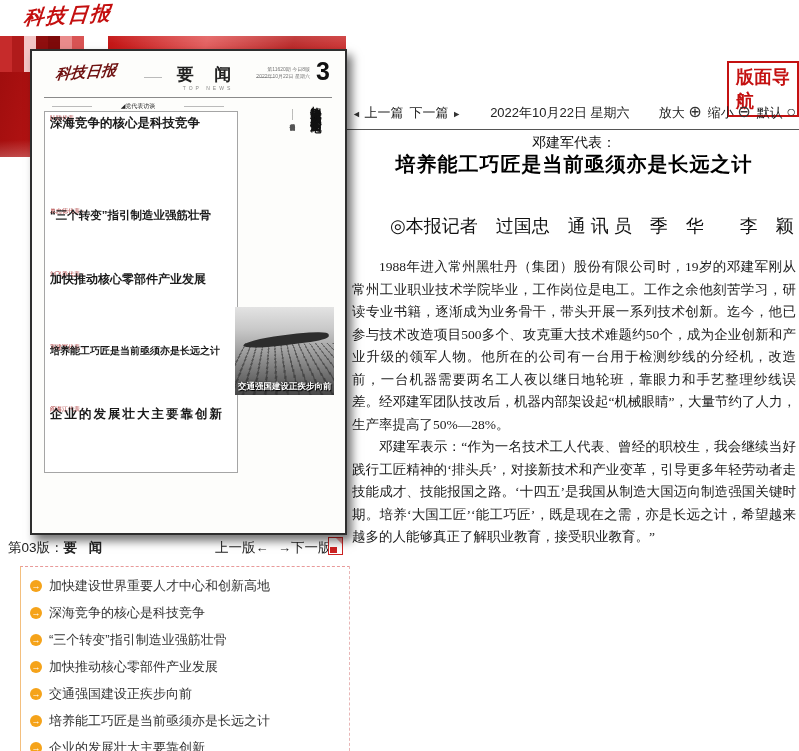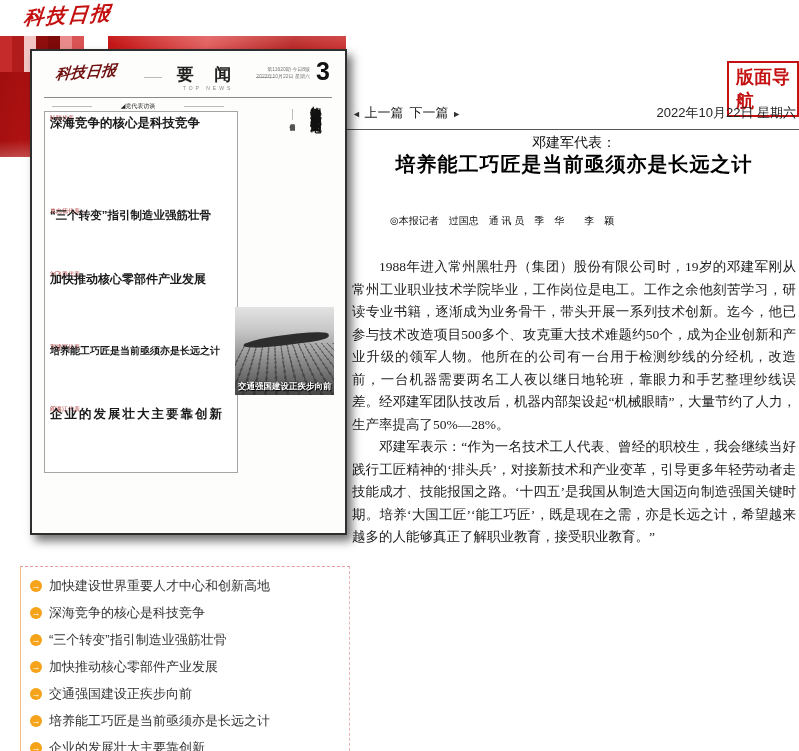--- a/index.html
+++ b/index.html
@@ -96,21 +96,21 @@
   .tb-group{display:flex;align-items:flex-start;gap:6px;}
   .tb-item{cursor:pointer;}
   .tri{font-size:9px;color:#333;}
   .zsym{font-size:16px;line-height:14px;color:#333;}
   #main-rule{position:absolute;left:347px;top:129px;width:452px;border-top:1px solid #555;}
   #art-kicker{position:absolute;left:352px;top:134px;width:444px;text-align:center;
     font-size:14px;color:#111;}
   #art-title{position:absolute;left:352px;top:151px;width:444px;text-align:center;
     font-size:20px;font-weight:bold;color:#000;letter-spacing:1px;}
   #art-byline{position:absolute;left:352px;top:214px;width:444px;padding-left:38px;
-    box-sizing:border-box;font-size:10px;color:#111;}
+    box-sizing:border-box;font-size:18px;color:#111;}
   #article-body{position:absolute;left:352px;top:256px;width:444px;font-size:13.5px;
     line-height:22.5px;color:#1a1a1a;text-align:justify;
     font-family:"Liberation Serif","DejaVu Serif",serif;}
   #article-body p{margin:0;text-indent:2em;}
 </style>
 </head>
 <body>
 
 <div id="page">
 
@@ -224,20 +224,32 @@
       </div>
 
     <div class="np-vtitle">加快建设世界重要人才中心和创新高地</div>
     <div class="np-vsub">——青年科研人员代表热议党的二十大报告</div>
 
     <div class="np-photo">
       <div class="np-caption">交通强国建设正疾步向前</div>
     </div>
   </div>
 
+  <div id="edition-bar">
+    <span class="ed-left">
+      <span>第03版：</span><span class="ed-sec">要 闻</span>
+    </span>
+    <span class="pg-nav" id="prev-page">
+      <span>上一版</span><span class="pg-arrow">←</span>
+    </span>
+    <span class="pg-nav" id="next-page">
+      <span class="pg-arrow">→</span><span>下一版</span>
+    </span>
+    <span class="pdf"></span>
+  </div>
 
   <div id="list-box">
       <div class="li">
         <span class="blt">→</span>
         <a class="lk">加快建设世界重要人才中心和创新高地</a>
       </div>
       <div class="li">
         <span class="blt">→</span>
         <a class="lk">深海竞争的核心是科技竞争</a>
       </div>
@@ -270,20 +282,31 @@
       <span class="tb-item">
         <span class="tri">◄</span>
         <span>上一篇</span>
       </span>
       <span class="tb-item">
         <span>下一篇</span>
         <span class="tri">►</span>
       </span>
     </span>
     <span>2022年10月22日 星期六</span>
+    <span class="tb-group">
+      <span class="tb-item">
+        <span>放大</span> <span class="zsym">⊕</span>
+      </span>
+      <span class="tb-item">
+        <span>缩小</span> <span class="zsym">⊖</span>
+      </span>
+      <span class="tb-item">
+        <span>默认</span> <span class="zsym">○</span>
+      </span>
+    </span>
   </div>
 
   <div id="main-rule"></div>
   <div id="art-kicker">邓建军代表：</div>
   <div id="art-title">培养能工巧匠是当前亟须亦是长远之计</div>
   <div id="art-byline">◎本报记者　过国忠　通 讯 员　季　华　　李　颖</div>
   <div id="article-body">
       <p>1988年进入常州黑牡丹（集团）股份有限公司时，19岁的邓建军刚从常州工业职业技术学院毕业，工作岗位是电工。工作之余他刻苦学习，研读专业书籍，逐渐成为业务骨干，带头开展一系列技术创新。迄今，他已参与技术改造项目500多个、攻克重大技术难题约50个，成为企业创新和产业升级的领军人物。他所在的公司有一台用于检测纱线的分经机，改造前，一台机器需要两名工人夜以继日地轮班，靠眼力和手艺整理纱线误差。经邓建军团队技改后，机器内部架设起“机械眼睛”，大量节约了人力，生产率提高了50%—28%。</p>
       <p>邓建军表示：“作为一名技术工人代表、曾经的职校生，我会继续当好践行工匠精神的‘排头兵’，对接新技术和产业变革，引导更多年轻劳动者走技能成才、技能报国之路。‘十四五’是我国从制造大国迈向制造强国关键时期。培养‘大国工匠’‘能工巧匠’，既是现在之需，亦是长远之计，希望越来越多的人能够真正了解职业教育，接受职业教育。”</p>
     </div>

